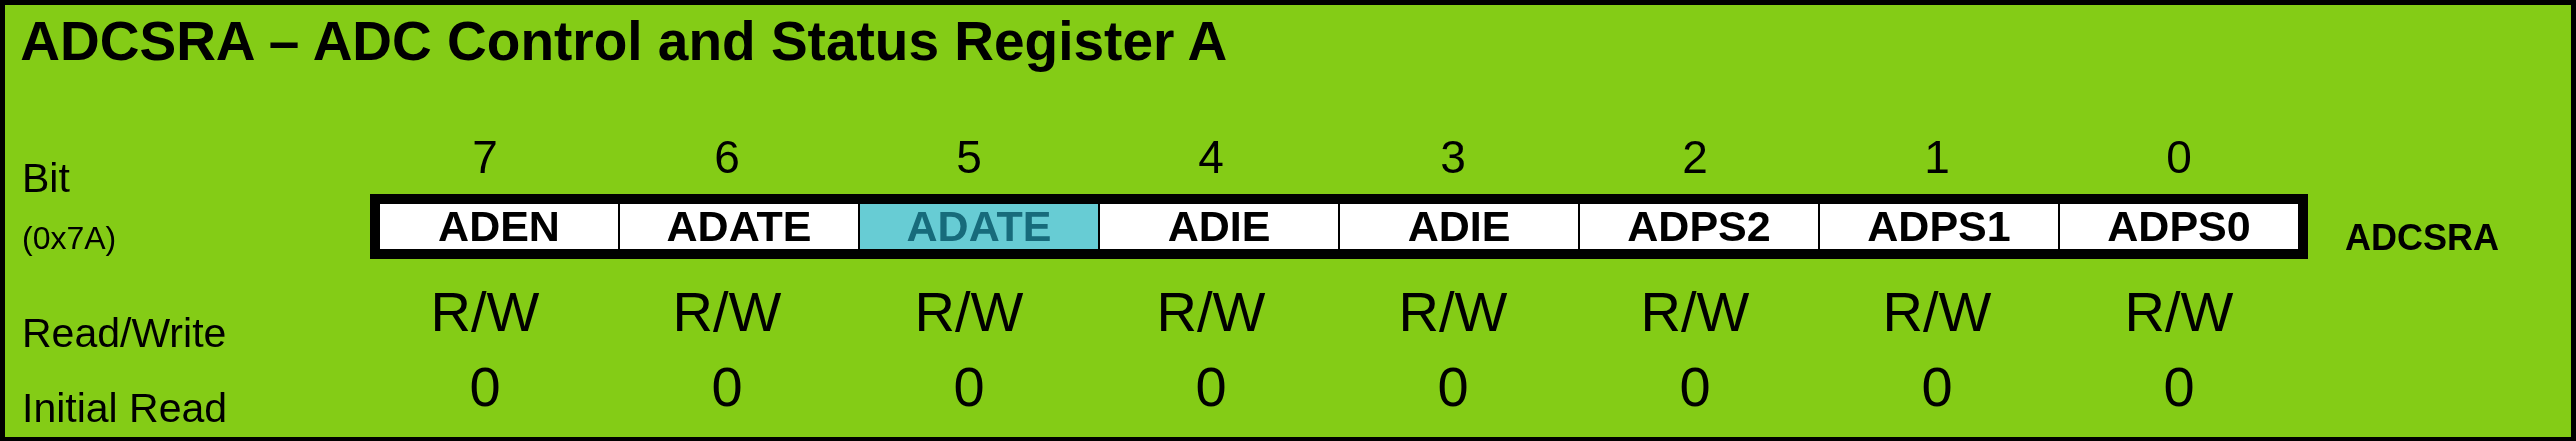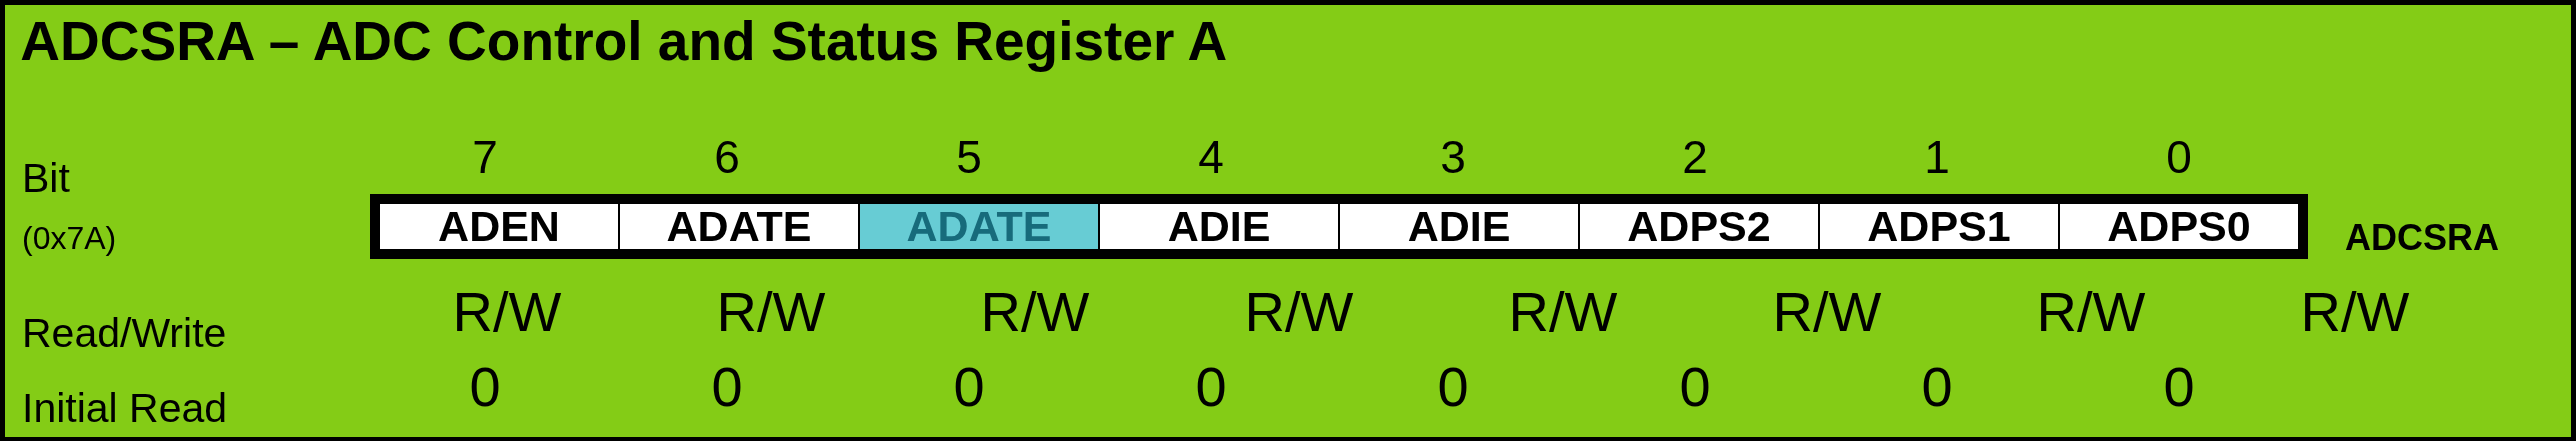--- a/index.html
+++ b/index.html
@@ -39,21 +39,21 @@
     text-align: left;
     margin-top: 44px;
   }
   .cell {
     width: 242px;
     text-align: center;
     font-size: 56px;
   }
   .row-bit  { top: 117px; height: 69px; }
   .row-bit .cell { font-size: 46px; }
-  .row-rw   { top: 279px; height: 54px; gap: 22px; }
+  .row-rw   { top: 279px; height: 54px; }
   .row-init { top: 352px; height: 59px; }
 
   
   .reg-row-label {
     position: absolute;
     left: 17px;
     top: 189px;
     height: 88px;
     line-height: 88px;
     font-size: 32px;

